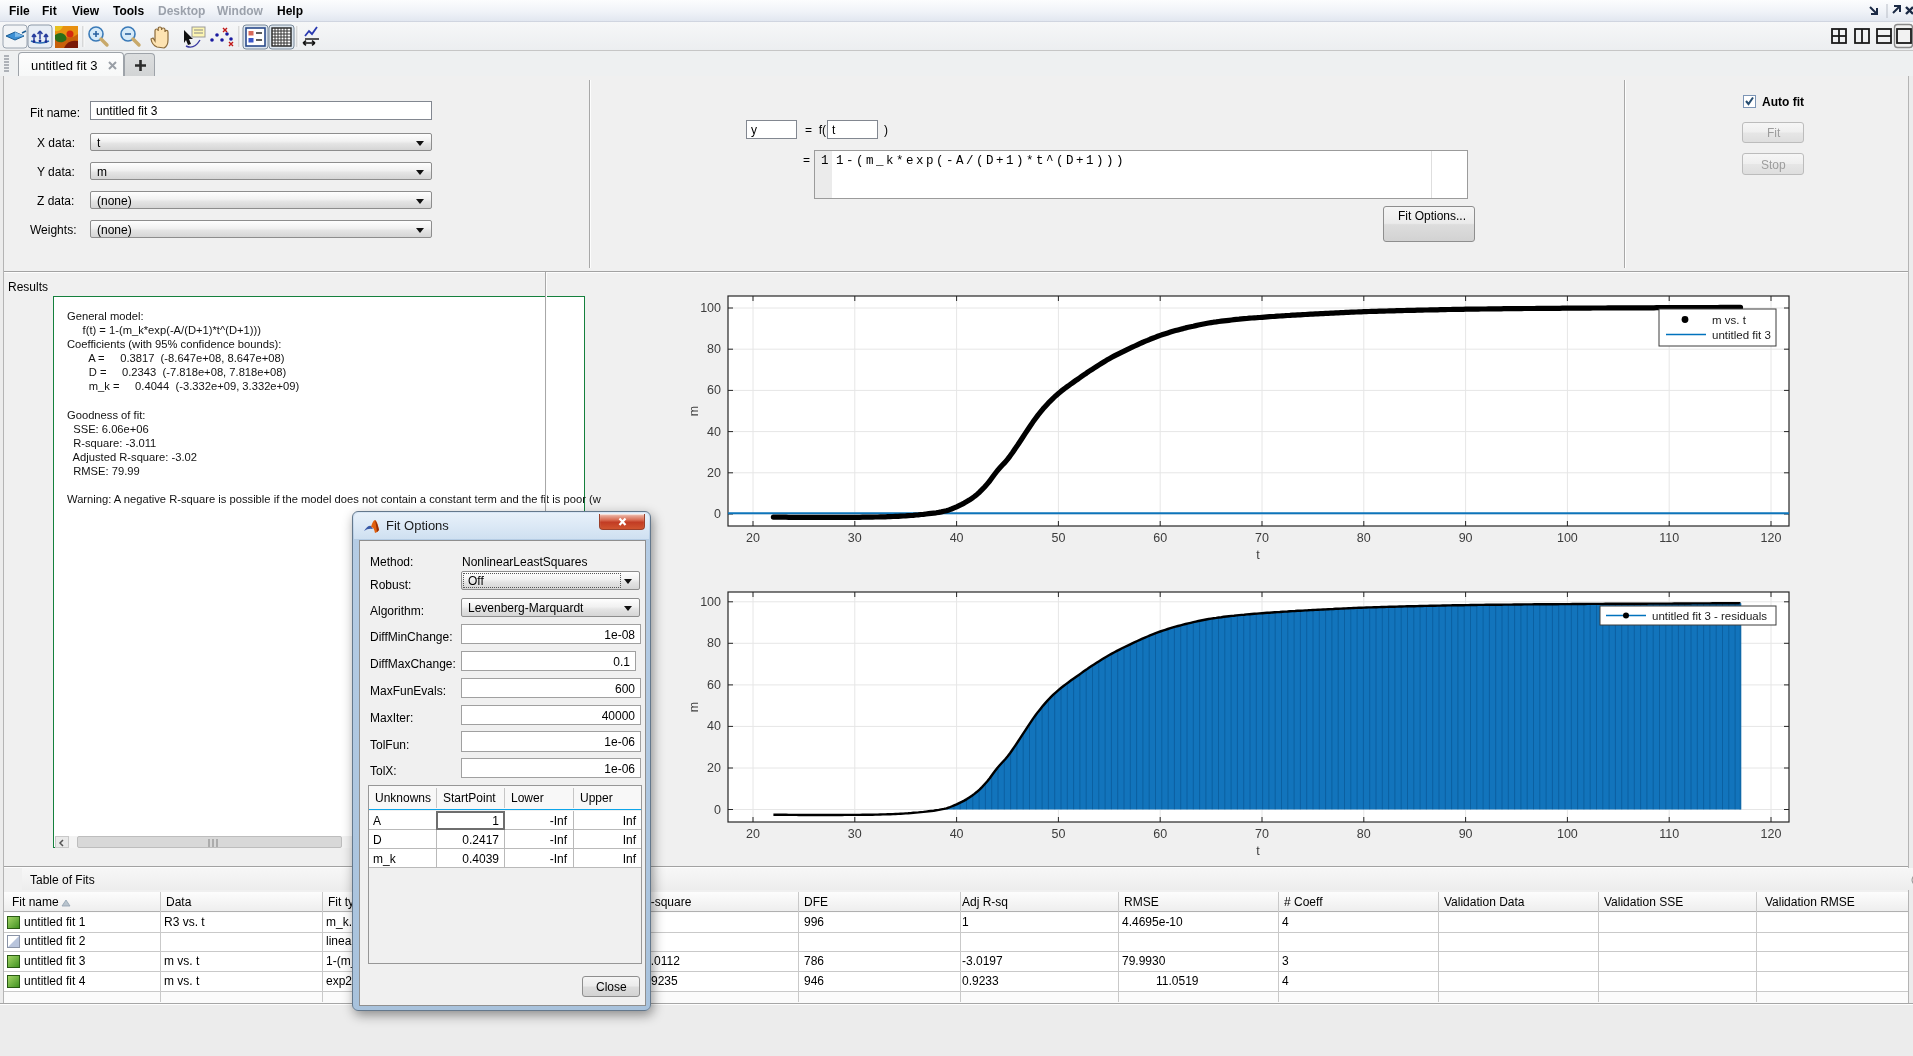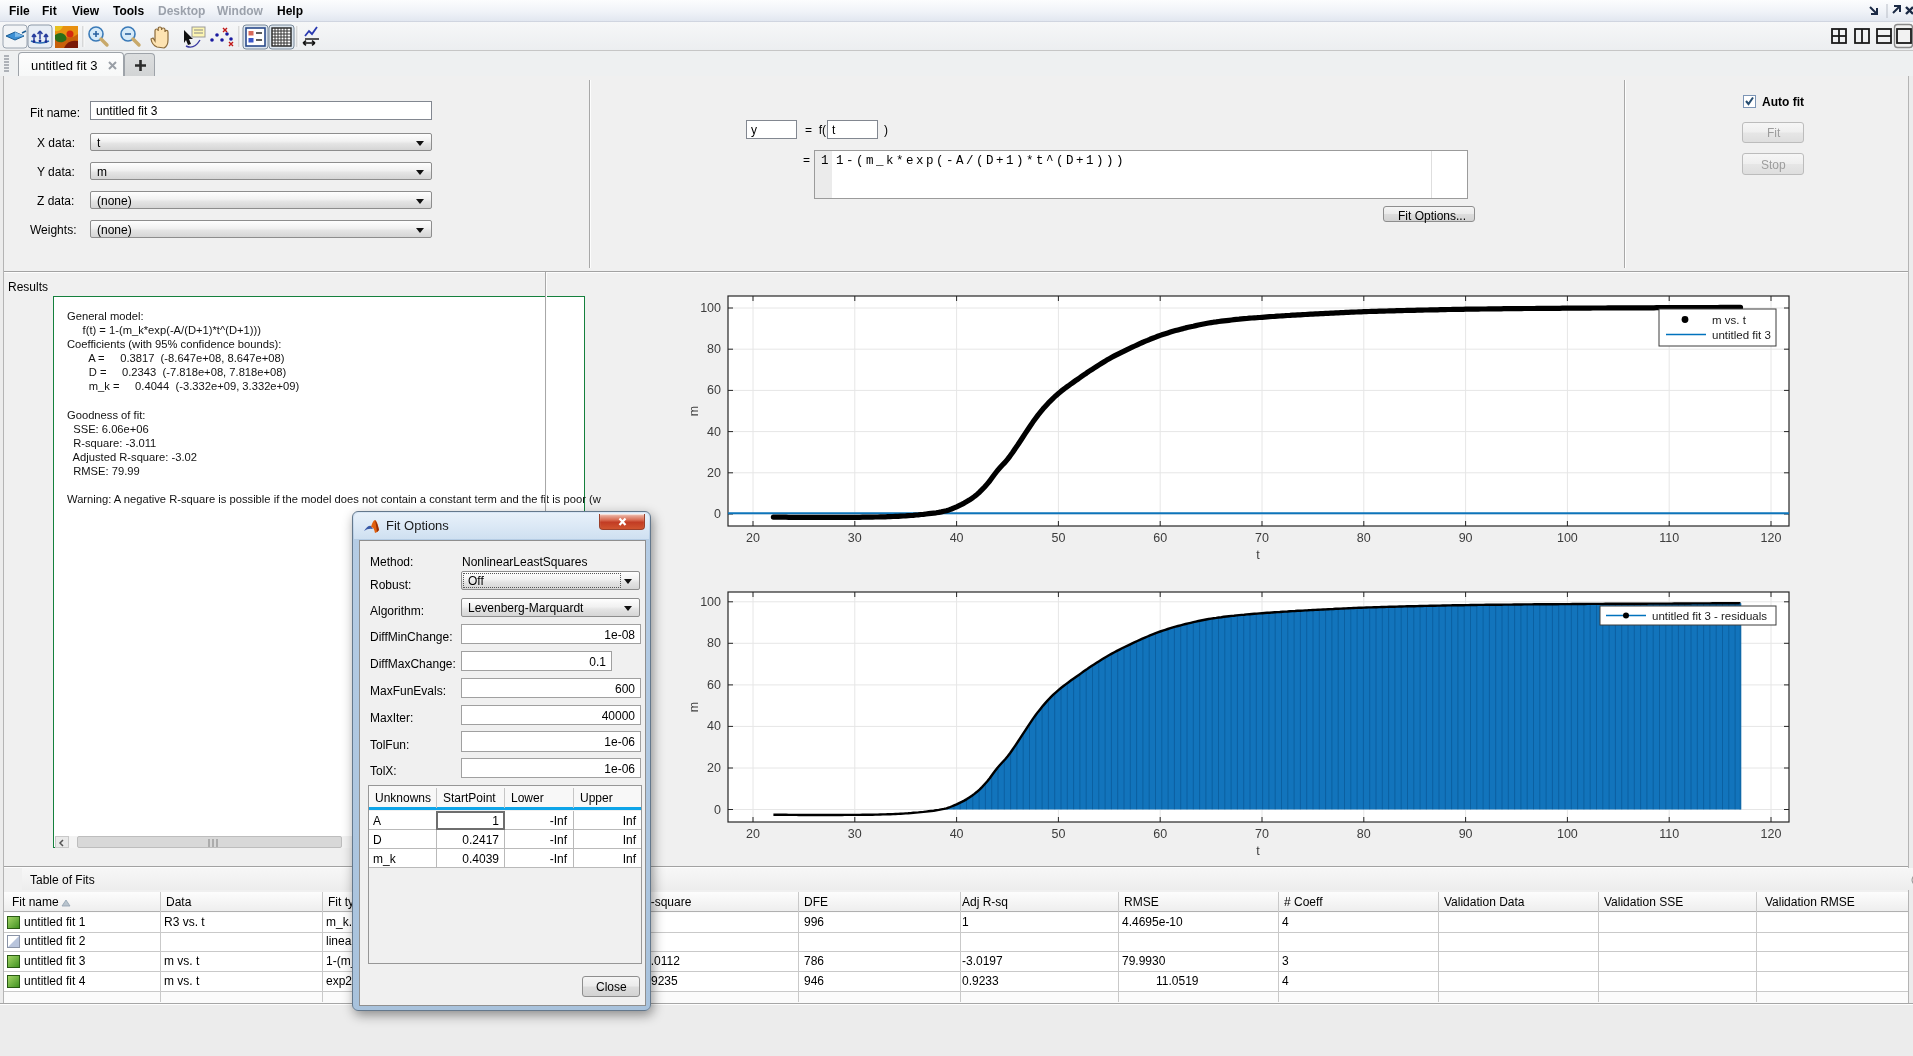--- a/index.html
+++ b/index.html
@@ -202,21 +202,21 @@
       <span class="lbl" style="left:4px;top:2px;">t</span>
     </div>
 <span class="lbl" style="left:880px;top:47px;">)</span>
 <span class="lbl" style="left:799px;top:77px;">=</span>
 <div class="tfield" style="left:810px;top:74px;width:654px;height:49px;border-color:#9b9b9b;">
 <div class="ab" style="left:0;top:0;width:17px;height:47px;background:#ebebeb;"></div>
 <div class="ab" style="right:35px;top:0;width:1px;height:47px;background:#dedede;"></div>
 <span class="lbl" style="left:6px;top:3px;font-family:'Liberation Mono',monospace;font-size:12.5px;">1</span>
 <span class="lbl" style="left:21px;top:3px;font-family:'Liberation Mono',monospace;font-size:12.5px;letter-spacing:2.5px;">1-(m_k*exp(-A/(D+1)*t^(D+1)))</span>
 </div>
-<div class="btn" style="left:1379px;top:130px;width:92px;height:16px;">
+<div class="btn" style="left:1379px;top:130px;width:92px;height:36px;">
       <span class="lbl" style="left:14px;top:2px;">Fit Options...</span>
     </div>
 
 <div class="ab" style="left:1739px;top:19px;width:13px;height:13px;background:#fff;border:1px solid #7b94b5;">
 <svg width="11" height="11" viewBox="0 0 11 11">
         <path d="M2 5 L4.5 8 L9 1.5" stroke="#274d70" stroke-width="2" fill="none"></path>
       </svg>
 </div>
 <span class="lbl" style="left:1758px;top:19px;font-weight:600;">Auto fit</span>
 <div class="btn dis" style="left:1738px;top:46px;width:62px;height:21px;">
@@ -706,42 +706,42 @@
 <span class="lbl" style="left:10px;top:63px;">Algorithm:</span>
 <div class="combo" style="left:101px;top:57px;width:179px;height:19px;">
         <span class="ctext" style="top:2px;">Levenberg-Marquardt</span>
         <span class="carrow" style="top:7px;"></span>
       </div>
 <span class="lbl" style="left:10px;top:89px;">DiffMinChange:</span>
 <div class="tfield" style="left:101px;top:83px;width:180px;height:20px;border-color:#a0a0a0;">
         <span class="lbl" style="right:5px;top:3px;">1e-08</span>
       </div>
 <span class="lbl" style="left:10px;top:116px;">DiffMaxChange:</span>
-<div class="tfield" style="left:101px;top:110px;width:151px;height:20px;border-color:#a0a0a0;">
+<div class="tfield" style="left:101px;top:110px;width:175px;height:20px;border-color:#a0a0a0;">
         <span class="lbl" style="right:5px;top:3px;">0.1</span>
       </div>
 <span class="lbl" style="left:10px;top:143px;">MaxFunEvals:</span>
 <div class="tfield" style="left:101px;top:137px;width:180px;height:20px;border-color:#a0a0a0;">
         <span class="lbl" style="right:5px;top:3px;">600</span>
       </div>
 <span class="lbl" style="left:10px;top:170px;">MaxIter:</span>
 <div class="tfield" style="left:101px;top:164px;width:180px;height:20px;border-color:#a0a0a0;">
         <span class="lbl" style="right:5px;top:3px;">40000</span>
       </div>
 <span class="lbl" style="left:10px;top:197px;">TolFun:</span>
 <div class="tfield" style="left:101px;top:190px;width:180px;height:21px;border-color:#a0a0a0;">
         <span class="lbl" style="right:5px;top:3px;">1e-06</span>
       </div>
 <span class="lbl" style="left:10px;top:223px;">TolX:</span>
 <div class="tfield" style="left:101px;top:217px;width:180px;height:20px;border-color:#a0a0a0;">
         <span class="lbl" style="right:5px;top:3px;">1e-06</span>
       </div>
 
 <div class="ab" style="left:8px;top:244px;width:274px;height:179px;background:#f0f0f0;border:1px solid #979797;">
-<div class="ab" style="left:0;top:0;width:272px;height:24px;background:#f8f8f8;border-bottom:3px solid #0ea5e9;text-align:center;">
+<div class="ab" style="left:0;top:0;width:272px;height:24px;background:#f8f8f8;border-bottom:1px solid #0ea5e9;text-align:center;">
 <span class="lbl" style="left:6px;top:5px;">Unknowns</span>
           <span class="lbl" style="left:74px;top:5px;">StartPoint</span>
           <span class="lbl" style="left:142px;top:5px;">Lower</span>
           <span class="lbl" style="left:211px;top:5px;">Upper</span>
 <div class="ab" style="left:67px;top:2px;width:1px;height:20px;background:#c6c6c6;"></div>
 <div class="ab" style="left:135px;top:2px;width:1px;height:20px;background:#c6c6c6;"></div>
 <div class="ab" style="left:204px;top:2px;width:1px;height:20px;background:#c6c6c6;"></div>
 </div>
 <div class="ab" style="left:0;top:25px;width:272px;height:57px;background:#fff;">
 <span class="lbl" style="left:4px;top:3px;">A</span>

